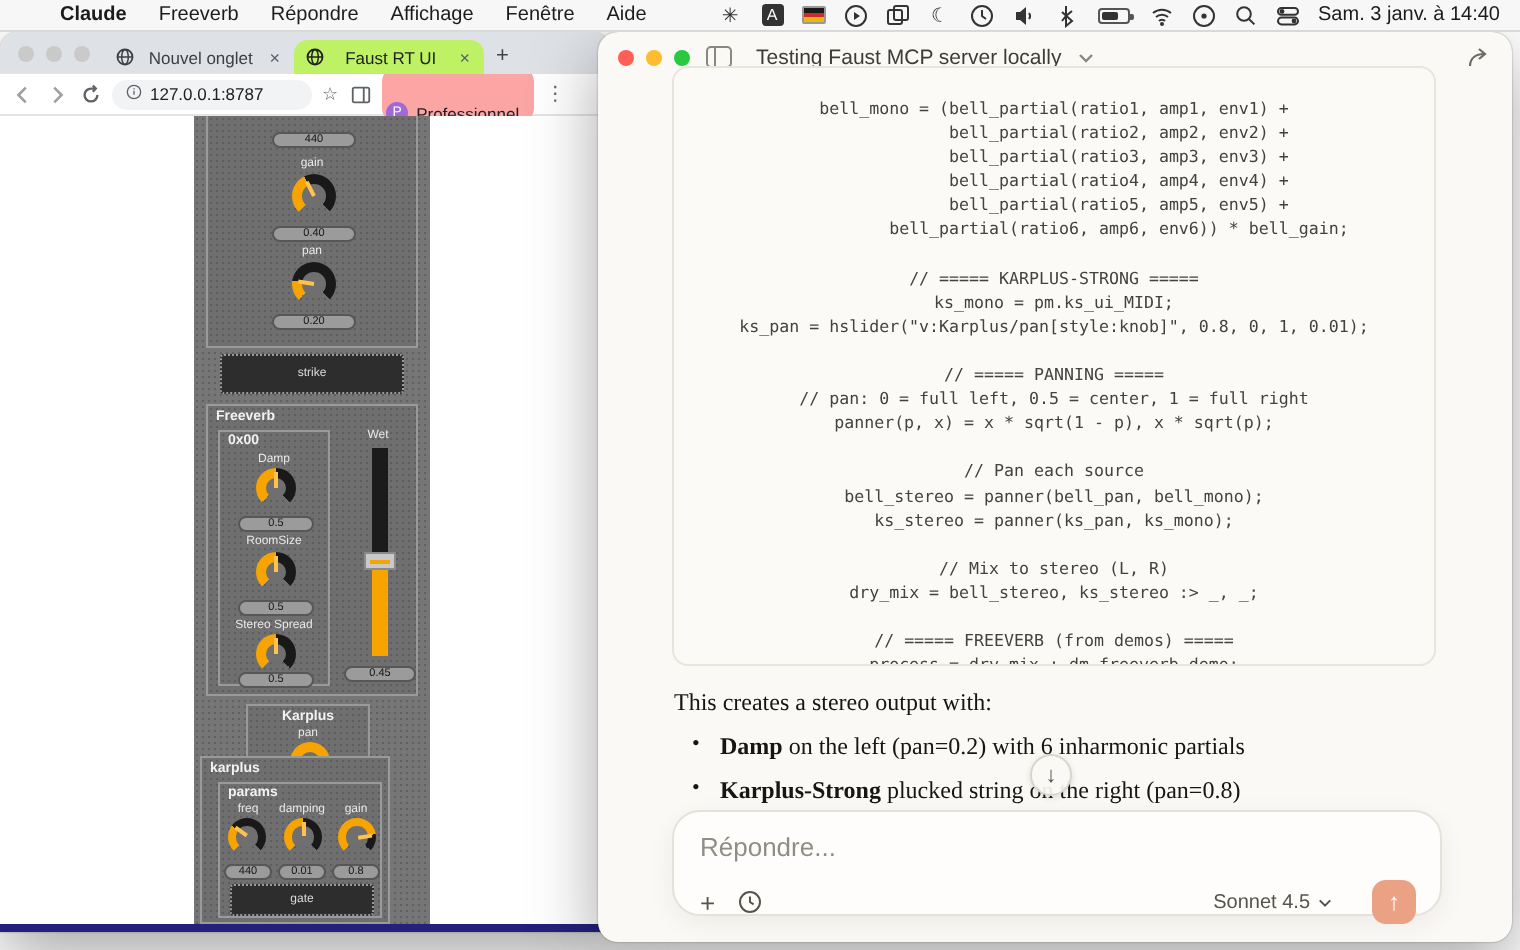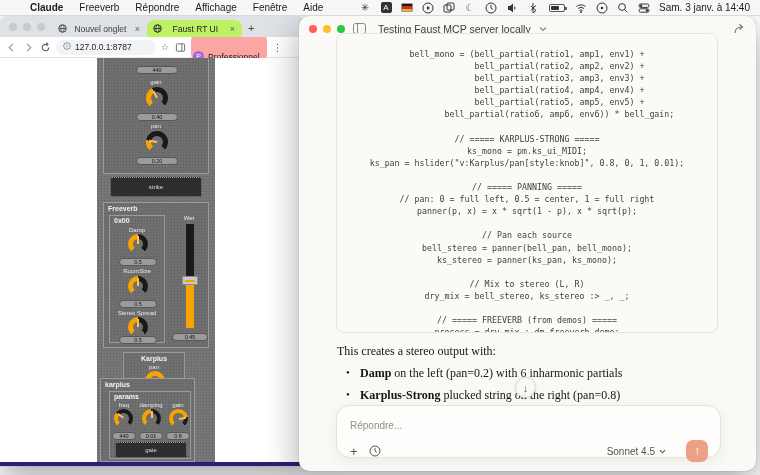--- a/index.html
+++ b/index.html
@@ -101,21 +101,21 @@
   .prose-intro { top:303px; font-size:12px; }
   .bullet { position:absolute; left:47px; width:370px; display:flex; font-family:"Liberation Serif", serif;
     font-size:12px; color:#161612; }
   .bullet .dot { width:14px; font-size:11px; }
   .b1 { top:325px; } .b2 { top:347px; }
   .scrolldown { position:absolute; left:216px; top:336px; width:21px; height:21px; border-radius:50%;
     background:rgba(250,249,245,0.92); border:1px solid #d8d6cc; display:flex; align-items:center; justify-content:center;
     font-size:11px; color:#53524c; box-shadow:0 1px 3px rgba(0,0,0,0.12); }
   .composer { position:absolute; left:37px; top:364px; width:385px; height:53px; background:#fefdfb;
     border:1px solid #e4e2d9; border-radius:14px; box-shadow:0 4px 14px rgba(0,0,0,0.06); padding:9px 12px 0 13px; }
-  .composer input { border:none; outline:none; background:transparent; width:100%; font-size:10px;
+  .composer input { border:none; outline:none; background:transparent; width:100%; font-size:13px;
     font-family:"Liberation Sans", sans-serif; color:#30302c; }
   .composer input::placeholder { color:#8f8e85; }
   .composer-row { display:flex; align-items:center; margin-top:7px; gap:11px; }
   .comp-icon { color:#55544e; font-size:13px; line-height:13px; }
   .comp-icon svg { width:12px; height:12px; display:block; }
   .model-select { margin-left:auto; display:flex; align-items:center; gap:4px; font-size:10px; color:#55544e; }
   .model-select svg { width:7px; height:7px; }
   .send-btn { width:22px; height:22px; border-radius:7px; background:#eba183; color:#fff; display:flex;
     align-items:center; justify-content:center; font-size:12px; margin-left:9px; }
   .claude-footer { position:absolute; left:0; right:0; top:423px; text-align:center; font-size:8px; color:#8d8b81; }

